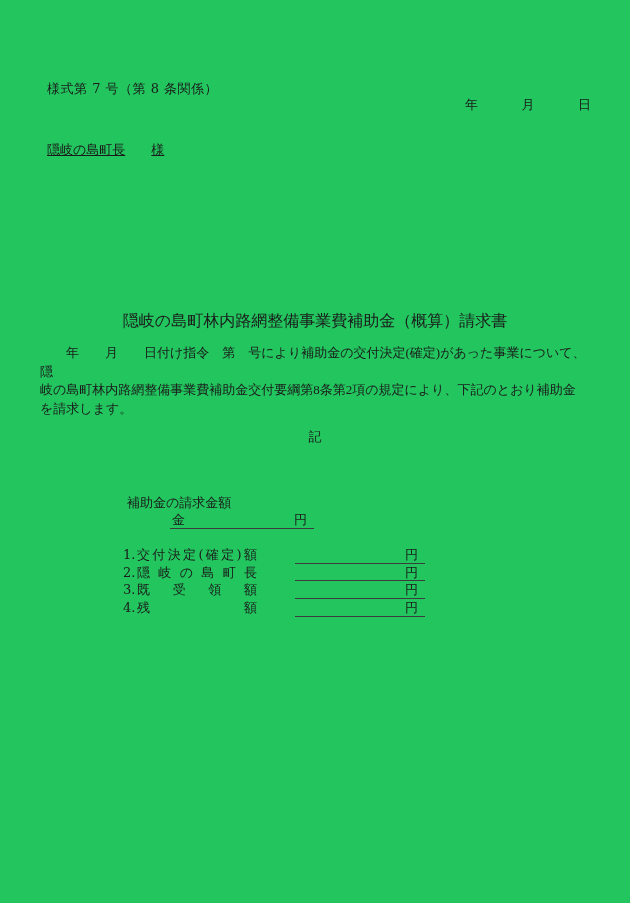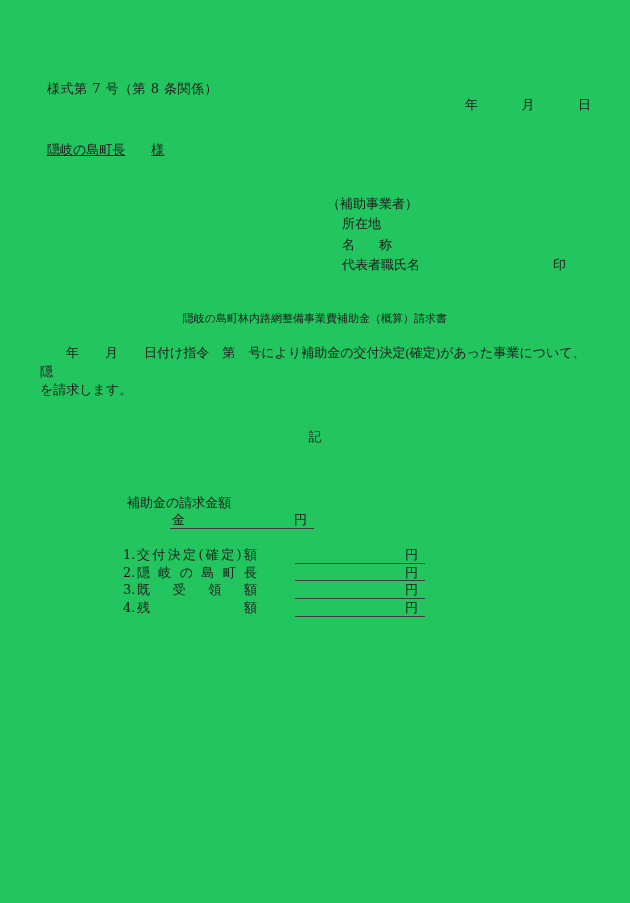--- a/index.html
+++ b/index.html
@@ -60,21 +60,21 @@
     width: 50px;
     text-align: justify;
     text-align-last: justify;
   }
   .doc-title {
     position: absolute;
     left: 0;
     top: 311px;
     width: 630px;
     text-align: center;
-    font-size: 11px;
+    font-size: 16px;
   }
   .body-text {
     position: absolute;
     left: 40px;
     top: 344px;
     width: 552px;
     line-height: 18.5px;
     font-family: Liberation Serif, serif;
   }
   .record-mark {
@@ -144,36 +144,26 @@
   <div class="date-line">
     <span>年</span>
     <span>月</span>
     <span>日</span>
   </div>
 
   <div class="addressee">
     <span>隠岐の島町長</span><span class="honorific">様</span>
   </div>
 
-  <div class="applicant">
-    <div>（補助事業者）</div>
-    <div class="row">所在地</div>
-    <div class="row">
-      <span class="justify-name">名称</span>
-    </div>
-    <div class="rep-row">
-      <span>代表者職氏名</span>
-      <span>印</span>
-    </div>
-  </div>
 
   <div class="doc-title">隠岐の島町林内路網整備事業費補助金（概算）請求書</div>
 
   <div class="body-text">
     <div>　　年　　月　　日付け指令　第　号により補助金の交付決定(確定)があった事業について、隠</div>
+    <div>岐の島町林内路網整備事業費補助金交付要綱第8条第2項の規定により、下記のとおり補助金</div>
     <div>を請求します。</div>
   </div>
 
   <div class="record-mark">記</div>
 
   <div class="request-line">
     <span>補助金の請求金額</span>
     <span class="request-amount">
       <span>金</span>
       <span></span>

